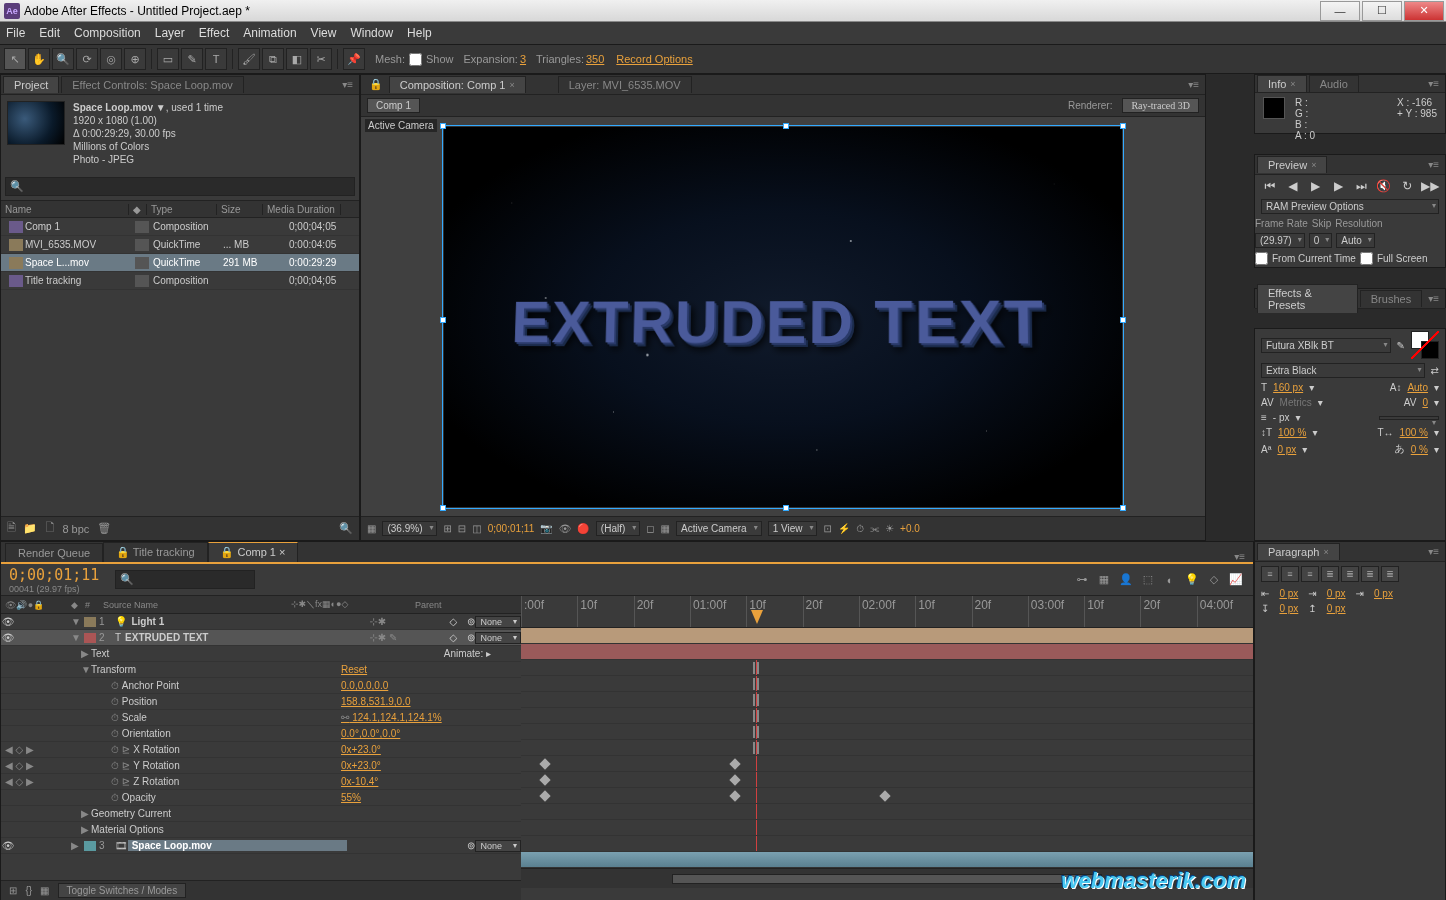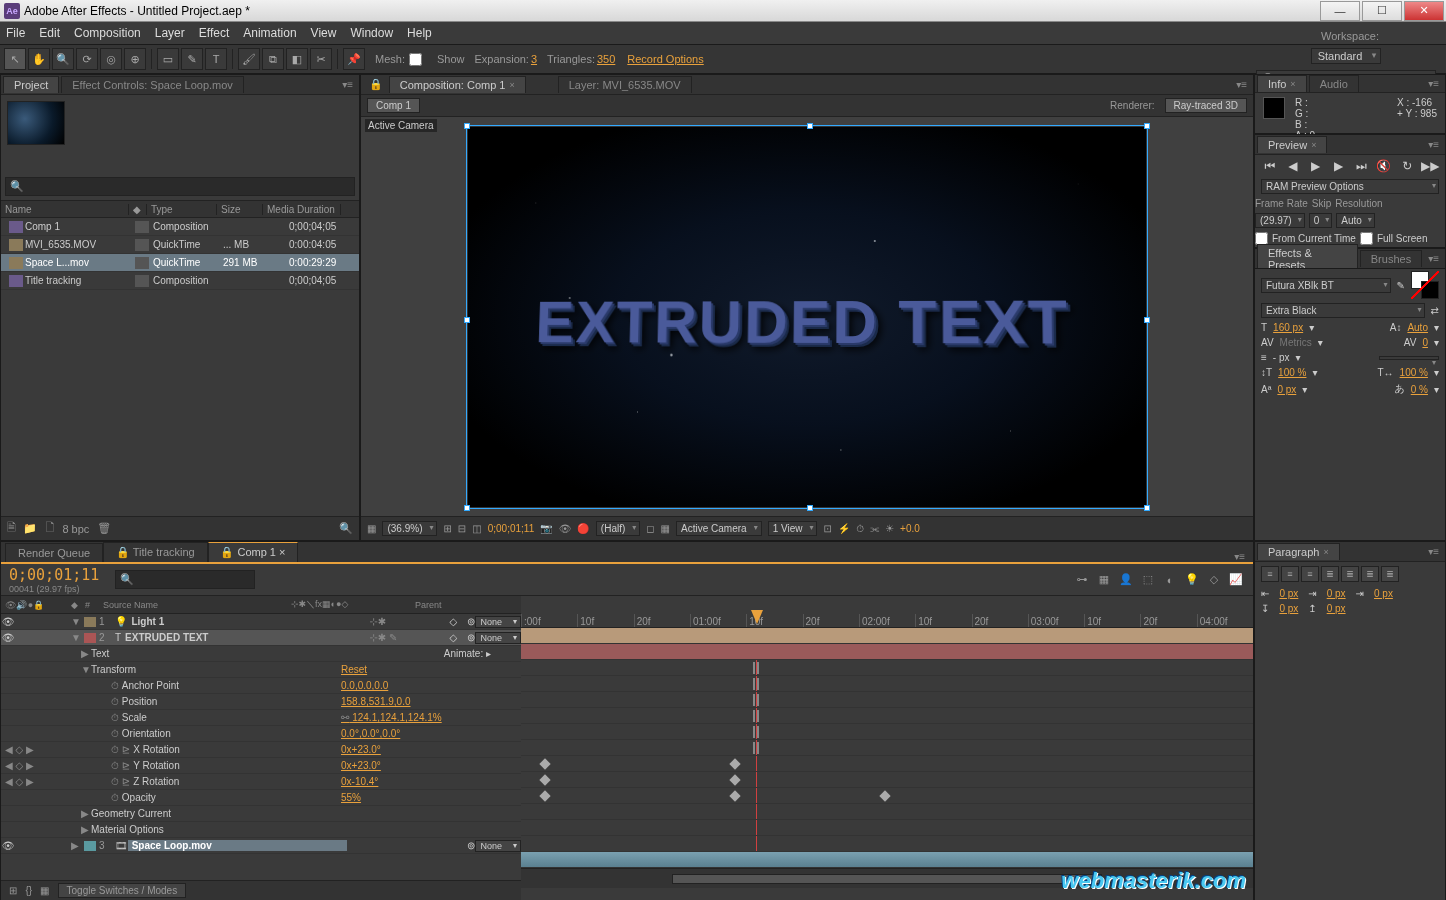--- a/index.html
+++ b/index.html
@@ -47,21 +47,21 @@
 .projrow .ic { width:14px; height:12px; margin:0 2px 0 8px; background:#8a7a5a; }
 .projrow .ic.comp { background:#6a5a8a; }
 .projrow .tagbox { width:14px; height:12px; background:#555; margin-right:4px; }
 .projrow .nm{width:110px;} .projrow .ty{width:70px;} .projrow .sz{width:46px;} .projrow .du{width:78px;padding-left:20px;}
 .projbottom { height:24px; background:#333; border-top:1px solid #222; display:flex; align-items:center; padding:0 6px; gap:8px; color:#999; }
 
 .center { flex:1; display:flex; flex-direction:column; }
 .compnav { height:22px; background:#333; display:flex; align-items:center; padding:0 6px; gap:6px; border-bottom:1px solid #222; }
 .compnav .crumb { background:#555; padding:1px 8px; border:1px solid #222; font-size:10px; }
 .compnav .rend { margin-left:auto; color:#999; font-size:10px; }
-.compnav .rendbtn { background:#555; padding:1px 8px; border:1px solid #222; font-size:10px; margin-left:4px; }
+.compnav .rendbtn { background:#555; padding:1px 8px; border:1px solid #222; font-size:10px; margin-left:4px;font-family:Liberation Serif, serif; }
 .viewarea { flex:1; background:#404040; position:relative; display:flex; align-items:center; justify-content:center; }
 .canvas { width:680px; height:382px; background:#000; position:relative; border:1px solid #333; box-shadow: 0 0 0 1px #33aaff; }
 .starfield { position:absolute; inset:0; background:
   radial-gradient(ellipse at 50% 50%, rgba(100,150,200,0.15) 0%, rgba(20,40,60,0.3) 40%, #000 80%),
   radial-gradient(2px 2px at 10% 20%, #fff 0%, transparent 50%),
   radial-gradient(2px 2px at 80% 80%, #fff 0%, transparent 50%),
   radial-gradient(1px 1px at 40% 60%, #eee 0%, transparent 50%),
   radial-gradient(3px 3px at 60% 30%, #fff 0%, transparent 50%),
   radial-gradient(2px 2px at 25% 75%, #ddd 0%, transparent 50%),
   radial-gradient(4px 4px at 30% 60%, #fff 0%, transparent 50%),
@@ -75,21 +75,21 @@
   color:#4a5a9a; text-shadow: 2px 2px 0 #2a3a6a, 4px 4px 0 #1a2a4a, 6px 6px 8px #000;
   transform: perspective(600px) rotateY(-4deg) rotateX(3deg); white-space:nowrap; letter-spacing:2px; }
 .aclabel { position:absolute; top:2px; left:4px; font-size:10px; color:#ccc; background:rgba(0,0,0,0.4); padding:1px 3px; }
 .handle { position:absolute; width:6px; height:6px; background:#fff; border:1px solid #33aaff; }
 .compbottom { height:24px; background:#333; border-top:1px solid #222; display:flex; align-items:center; padding:0 6px; gap:6px; color:#ccc; font-size:10px; }
 .compbottom .dd { background:#3a3a3a; border:1px solid #222; padding:1px 4px; position:relative; padding-right:14px; }
 .compbottom .dd::after{content:"▾";position:absolute;right:3px;color:#888;font-size:8px;}
 .compbottom .ic { color:#999; }
 .compbottom .gold { color:#e9a13c; }
 
-.right { width:192px; display:flex; flex-direction:column; gap:0; }
+.right { width:192px; display:flex; flex-direction:column; gap:20px;margin-left:48px; }
 .infopanel { height:60px; }
 .infobody { padding:4px 8px; display:flex; gap:10px; font-size:10px; color:#ccc; }
 .infobody .swatch{width:22px;height:22px;background:#000;border:1px solid #555;}
 .prevpanel .controls { display:flex; gap:1px; padding:4px; justify-content:space-around; }
 .prevpanel .ctl { color:#ccc; font-size:12px; width:18px; text-align:center; }
 .prevpanel .opts { padding:2px 6px; font-size:10px; }
 .prevpanel .row { display:flex; gap:4px; padding:2px 0; font-size:10px; align-items:center; }
 .small-dd { background:#3a3a3a; border:1px solid #222; padding:1px 4px 1px 4px; position:relative; padding-right:12px; font-size:10px; }
 .small-dd::after{content:"▾";position:absolute;right:2px;font-size:8px;color:#888;}
 .charpanel .row { display:flex; align-items:center; gap:6px; padding:2px 6px; font-size:10px; }
@@ -109,21 +109,21 @@
 .tlheader { height:32px; background:#3a3a3a; display:flex; align-items:center; border-bottom:1px solid #222; }
 .tlheader .tc { color:#e9a13c; font-size:15px; font-family:monospace; padding:0 8px; }
 .tlheader .sub { color:#888; font-size:9px; }
 .tlheader .search { width:140px; margin-left:8px; }
 .tlheader .icons { display:flex; gap:4px; margin-left:auto; padding-right:8px; }
 .tlheader .iic { width:18px;height:18px;display:flex;align-items:center;justify-content:center;color:#999; }
 .tlcols { height:18px; background:#333; display:flex; align-items:center; font-size:9px; color:#888; border-bottom:1px solid #222; }
 .tlleft { width:520px; display:flex; flex-direction:column; }
 .tlright { flex:1; position:relative; }
 .tlbody { display:flex; flex:1; overflow:hidden; }
-.ruler { height:32px; background:#3a3a3a; border-bottom:1px solid #222; position:relative; display:flex; font-size:10px; color:#999;align-items:flex-end; }
+.ruler { height:32px; background:#3a3a3a; border-bottom:1px solid #222; position:relative; display:flex; font-size:12px; color:#999; }
 .ruler .tick { flex:1; border-left:1px solid #555; padding-left:2px; padding-top:2px; }
 .ruler .cti { position:absolute; top:14px; left:230px; width:12px; height:14px; background:#e9a13c; clip-path:polygon(0 0,100% 0,50% 100%); }
 .tracks { position:relative; }
 .track { height:16px; border-bottom:1px solid #333; position:relative; }
 .track.bar1 { background:#b89a7a; }
 .track.bar2 { background:#9a5a5a; }
 .track.bar3 { background:linear-gradient(#7aa0b0,#5a8090); }
 .layerrow { height:16px; display:flex; align-items:center; font-size:10px; color:#ccc; border-bottom:1px solid #333; }
 .layerrow.sel { background:#555; }
 .layerrow .eye{width:14px;text-align:center;}
@@ -182,48 +182,47 @@
   <div class="tbtn">T</div>
   <div class="tsep"></div>
   <div class="tbtn">🖌</div>
   <div class="tbtn">⧉</div>
   <div class="tbtn">◧</div>
   <div class="tbtn">✂</div>
   <div class="tsep"></div>
   <div class="tbtn">📌</div>
   <span class="tlabel">Mesh:</span>
   <input type="checkbox" style="margin: 0px 2px;">
-  <span class="tlabel" style="margin-left:11px">Show</span>
+  <span class="tlabel" style="margin-left:0">Show</span>
   <span class="tlabel">Expansion:</span>
   <span class="tval">3</span>
   <span class="tlabel">Triangles:</span>
   <span class="tval">350</span>
   <span class="tlink">Record Options</span>
-  <div class="right">
-    <span class="tlabel">Workspace:</span>
-    <div class="dropdown">Standard</div>
-    <div class="searchbox">
-        <span>🔍</span>
-        <span>Search Help</span>
-      </div>
-  </div>
 </div>
 
 <div class="mainrow">
 
   <div class="left panel">
     <div class="panelhead">
       <div class="tab">Project</div>
       <div class="tab inactive">
           <span>Effect Controls: Space Loop.mov</span>
         </div>
       <div class="panelmenu">▾≡</div>
     </div>
     <div class="projectinfo">
       <div class="thumb"></div>
+      <div class="meta">
+        <div><span class="name">Space Loop.mov ▼</span><span>, used 1 time</span></div>
+        <div>1920 x 1080 (1.00)</div>
+        <div>Δ 0:00:29:29, 30.00 fps</div>
+        <div>Millions of Colors</div>
+        <div>Photo - JPEG</div>
+      </div>
     </div>
     <div class="searchrow">
         <div class="search">
           <span>🔍</span>
         </div>
       </div>
     <div class="projtable">
       <div class="projcols">
         <div class="pc-name">Name</div>
         <div class="pc-tag">◆</div>

